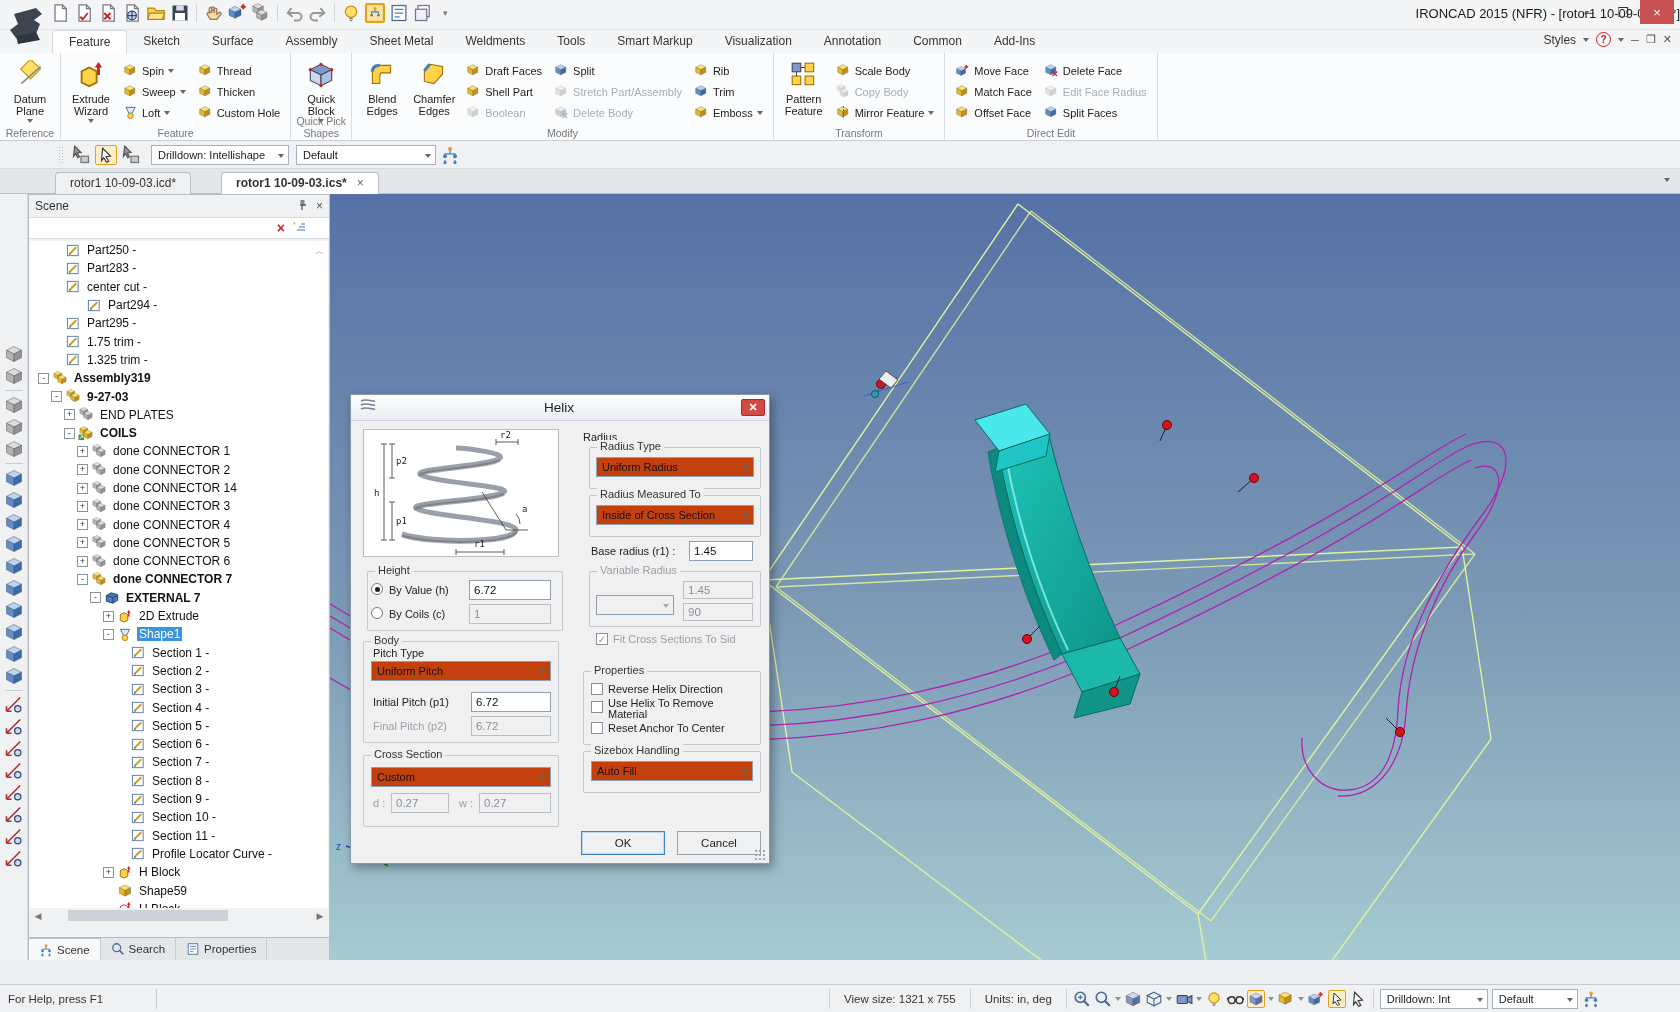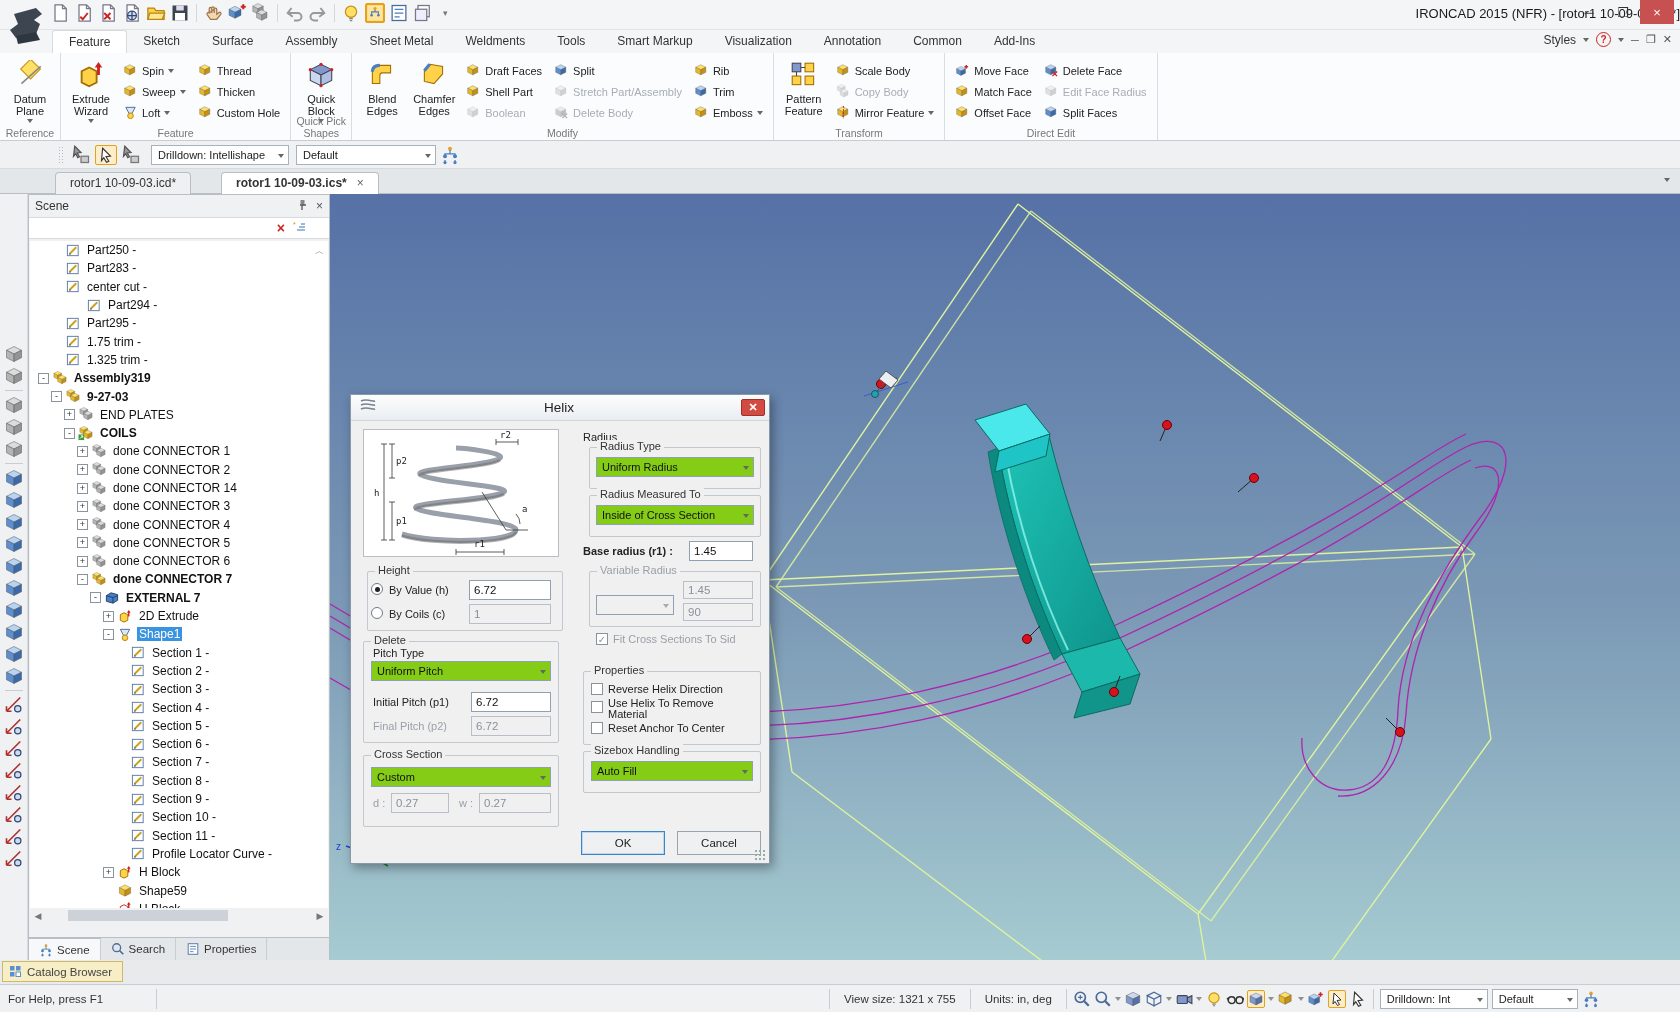--- a/index.html
+++ b/index.html
@@ -95,21 +95,21 @@
   .dialog { position:absolute; left:350px; top:200px; width:420px; height:470px; background:#f0f0f0; border:1px solid #8899aa; box-shadow:3px 4px 10px rgba(0,0,0,.35); z-index:20; }
   .dlg-title { height:26px; background:linear-gradient(#fdfdfd,#e9edf2); border-bottom:1px solid #d0d4d8; display:flex; align-items:center; padding:0 4px 0 8px; }
   .dlg-title .dtext { flex:1; text-align:center; font-size:13.5px; color:#222; }
   .dlg-close { width:24px; height:17px; background:#d24b42; border:1px solid #a03028; border-radius:2px; color:#fff; font-size:11px; line-height:15px; text-align:center; font-weight:bold; }
   .grpbox { position:absolute; border:1px solid #c2c8cf; border-radius:2px; }
   .grpbox > .leg { position:absolute; top:-8px; left:7px; background:#f0f0f0; padding:0 3px; font-size:11px; color:#333; }
   .grpbox.disabled > .leg, .dim { color:#9aa0a8 !important; }
   .dlabel { position:absolute; font-size:11px; color:#222; }
   .txt { position:absolute; background:#fff; border:1px solid #8fa0b2; font-size:11.5px; padding:2px 4px; color:#111; }
   .txt.dis { background:#f0f0f0; color:#8a909a; border-color:#b8bfc8; }
-  .dcombo { position:absolute; background:#84cc16; border:1px solid #8fa0b2; font-size:11px; color:#111; display:flex; align-items:center; padding-left:5px; }
+  .dcombo { position:absolute; background:#c2410c; border:1px solid #8fa0b2; font-size:11px; color:#111; display:flex; align-items:center; padding-left:5px; }
   .dcombo.dis { background:#f0f0f0; color:#9aa0a8; }
   .dcombo .chev { position:absolute; right:4px; top:8px; }
   .radio { position:absolute; width:12px; height:12px; border:1px solid #707a86; border-radius:50%; background:#fff; }
   .radio.on::after { content:""; position:absolute; left:2.5px; top:2.5px; width:5px; height:5px; border-radius:50%; background:#222; }
   .chk { position:absolute; width:12px; height:12px; border:1px solid #8a929c; background:#fff; font-size:10px; line-height:11px; text-align:center; color:#777; }
   .okbtn, .cancelbtn { position:absolute; width:84px; height:24px; background:#eef0f2; border:1px solid #9aa4ae; font-size:11.5px; text-align:center; line-height:22px; color:#222; }
   .okbtn { border:1px solid #3a86c8; box-shadow:0 0 0 1px #bcd8ee inset; }
   .dlg-grip { position:absolute; right:3px; bottom:2px; width:12px; height:12px; background-image:radial-gradient(#9aa 1px, transparent 1px); background-size:4px 4px; }
   .imgbox { position:absolute; background:#fff; border:1px solid #b8bec4; }
 </style>
@@ -1430,21 +1430,21 @@
         <span class="leg">Height</span>
       </div>
       <span class="radio on" style="left:20px;top:188px;"></span>
       <span class="dlabel" style="left:38px;top:189px;">By Value (h)</span>
       <input class="txt" style="left: 118px; top: 185px; width: 82px; height: 20px;" value="6.72">
       <span class="radio" style="left:20px;top:212px;"></span>
       <span class="dlabel" style="left:38px;top:213px;">By Coils (c)</span>
       <input class="txt dis" style="left: 118px; top: 209px; width: 82px; height: 20px;" value="1">
 
       <div class="grpbox" style="left:12px;top:246px;width:196px;height:102px;">
-        <span class="leg">Delete</span>
+        <span class="leg">Body</span>
       </div>
       <span class="dlabel" style="left:22px;top:252px;">Pitch Type</span>
       <div class="dcombo" style="left:20px;top:266px;width:180px;height:20px;">
         <span>Uniform Pitch</span>
           <span class="chev caret-down"></span>
       </div>
       <span class="dlabel" style="left:22px;top:301px;">Initial Pitch (p1)</span>
       <input class="txt" style="left: 120px; top: 297px; width: 80px; height: 20px;" value="6.72">
       <span class="dlabel dim" style="left:22px;top:325px;">Final Pitch (p2)</span>
       <input class="txt dis" style="left: 120px; top: 321px; width: 80px; height: 20px;" value="6.72">
@@ -1469,21 +1469,21 @@
         <span>Uniform Radius</span>
           <span class="chev caret-down"></span>
       </div>
       <div class="grpbox" style="left:238px;top:100px;width:172px;height:42px;">
         <span class="leg">Radius Measured To</span>
       </div>
       <div class="dcombo" style="left:245px;top:110px;width:158px;height:20px;">
         <span>Inside of Cross Section</span>
           <span class="chev caret-down"></span>
       </div>
-      <span class="dlabel" style="left:232px;top:150px;font-weight:bold;">Base radius (r1) :</span>
+      <span class="dlabel" style="left:240px;top:150px;">Base radius (r1) :</span>
       <input class="txt" style="left: 338px; top: 146px; width: 64px; height: 20px;" value="1.45">
 
       <div class="grpbox disabled" style="left:238px;top:176px;width:172px;height:56px;">
         <span class="leg">Variable Radius</span>
       </div>
       <div class="dcombo dis" style="left:245px;top:200px;width:78px;height:20px;">
         <span></span>
           <span class="chev caret-down" style="opacity:.5;"></span>
       </div>
       <input class="txt dis" style="left: 332px; top: 186px; width: 70px; height: 18px;" value="1.45">
@@ -1508,31 +1508,20 @@
         <span>Auto Fill</span>
           <span class="chev caret-down"></span>
       </div>
 
       <div class="okbtn" style="left:230px;top:436px;">OK</div>
       <div class="cancelbtn" style="left:326px;top:436px;">Cancel</div>
       <div class="dlg-grip"></div>
     </div>
   </div>
 
-  <div class="catalogrow">
-    <div class="catbtn">
-      <svg width="13" height="13" viewBox="0 0 13 13">
-          <rect x="1" y="1" width="4.5" height="4.5" fill="#5b8fd0"></rect>
-          <rect x="7" y="1" width="4.5" height="4.5" fill="#5b8fd0"></rect>
-          <rect x="1" y="7" width="4.5" height="4.5" fill="#5b8fd0"></rect>
-          <rect x="7" y="7" width="4.5" height="4.5" fill="#fff" stroke="#5b8fd0"></rect>
-        </svg>
-      <span>Catalog Browser</span>
-    </div>
-  </div>
 
   <div class="statusbar" id="statusbar">
       <div class="sseg" style="width: 150px;"><span>For Help, press F1</span></div>
       <div class="ssep"></div>
       <div style="width: 660px;"></div>
       <div class="ssep"></div>
       <div class="sseg"><span>View size: 1321 x 755</span></div>
       <div class="ssep"></div>
       <div class="sseg"><span>Units: in, deg</span></div>
       <div class="ssep"></div>

